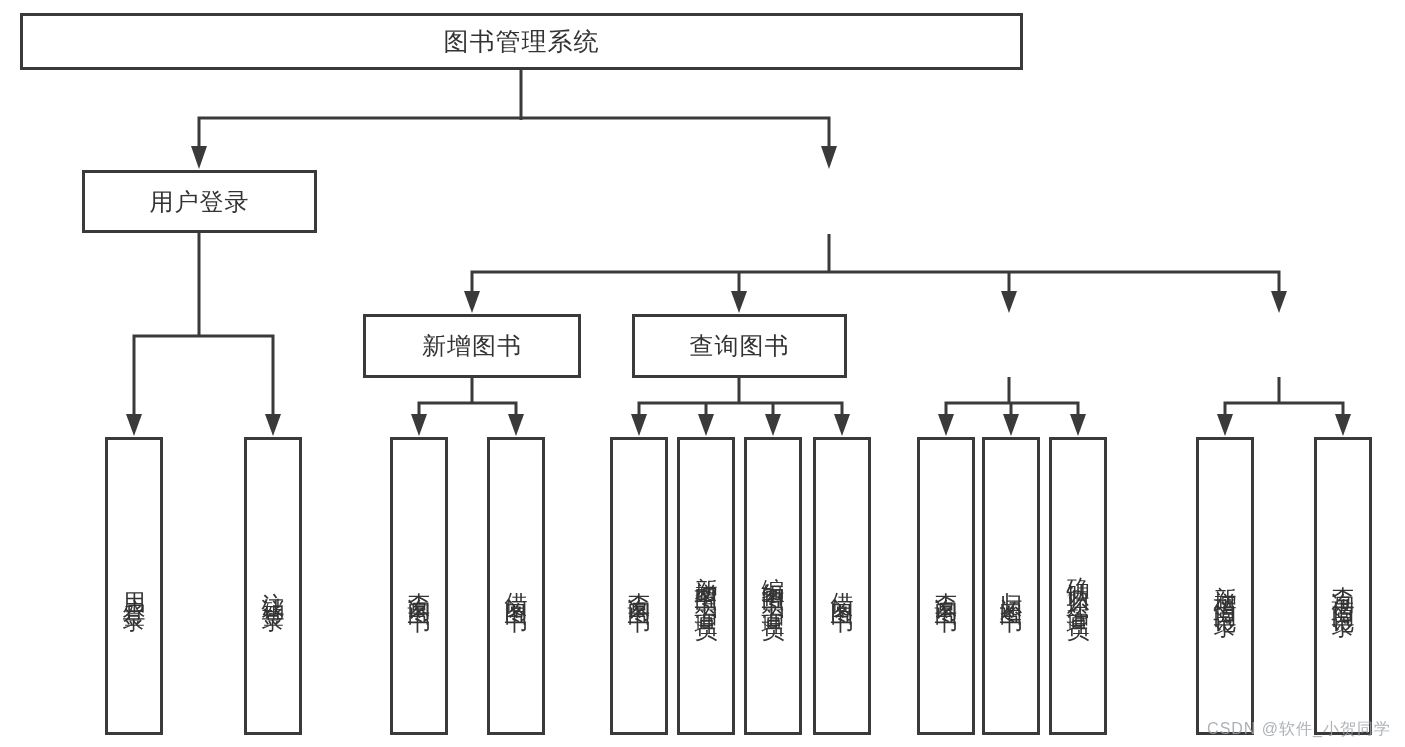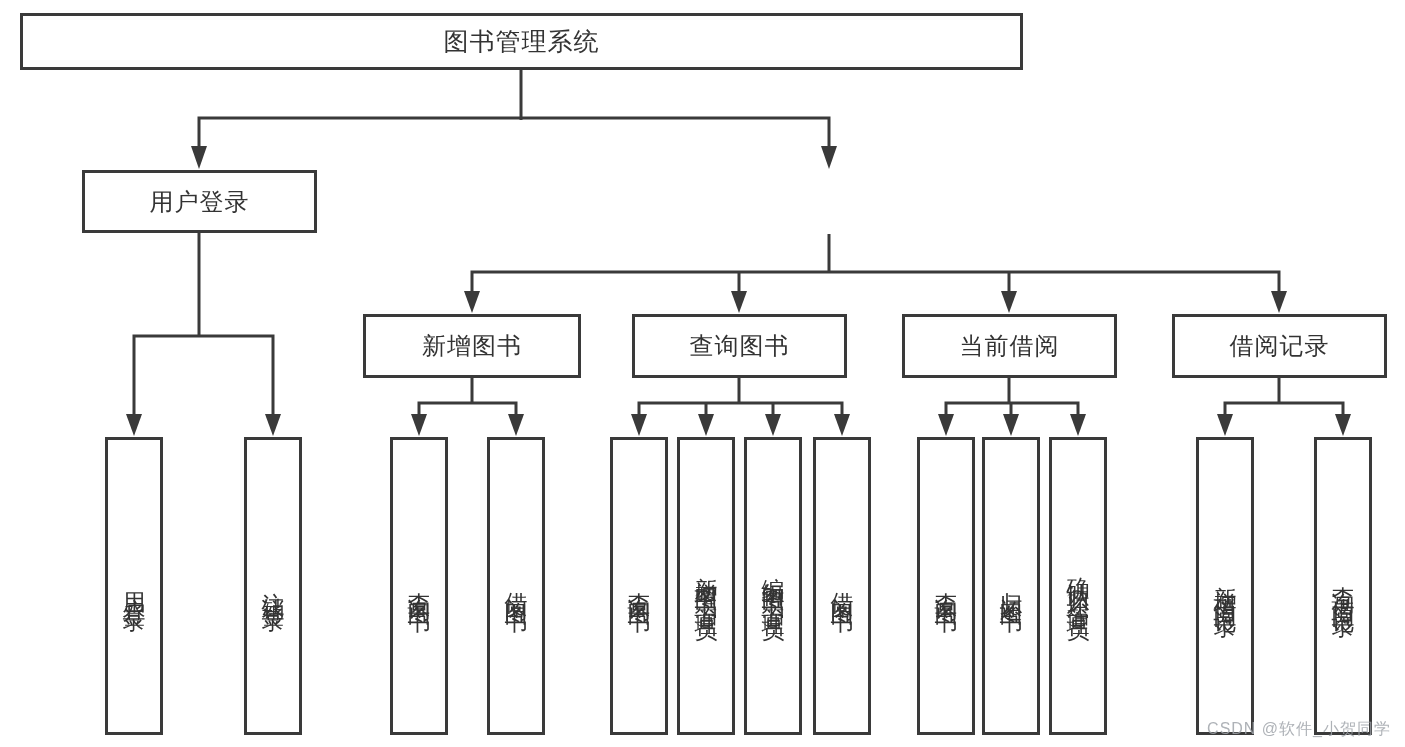--- a/index.html
+++ b/index.html
@@ -105,22 +105,20 @@
       <polygon points="1335,414 1351,414 1343,436"></polygon>
     </g>
   </svg>
 
   <div class="box h root" style="left:20px;top:13px;width:1003px;height:57px">图书管理系统</div>
 
   <div class="box h" style="left:82px;top:170px;width:235px;height:63px">用户登录</div>
 
   <div class="box h" style="left:363px;top:314px;width:218px;height:64px">新增图书</div>
   <div class="box h" style="left:632px;top:314px;width:215px;height:64px">查询图书</div>
-  <div class="box h" style="left:902px;top:314px;width:215px;height:64px">当前借阅</div>
-  <div class="box h" style="left:1172px;top:314px;width:215px;height:64px">借阅记录</div>
 
   <div class="box v" style="left:105px">
     <span class="vtext">用户登录</span>
   </div>
   <div class="box v" style="left:244px">
     <span class="vtext">注销登录</span>
   </div>
 
   <div class="box v" style="left:390px">
     <span class="vtext">查询图书</span>

